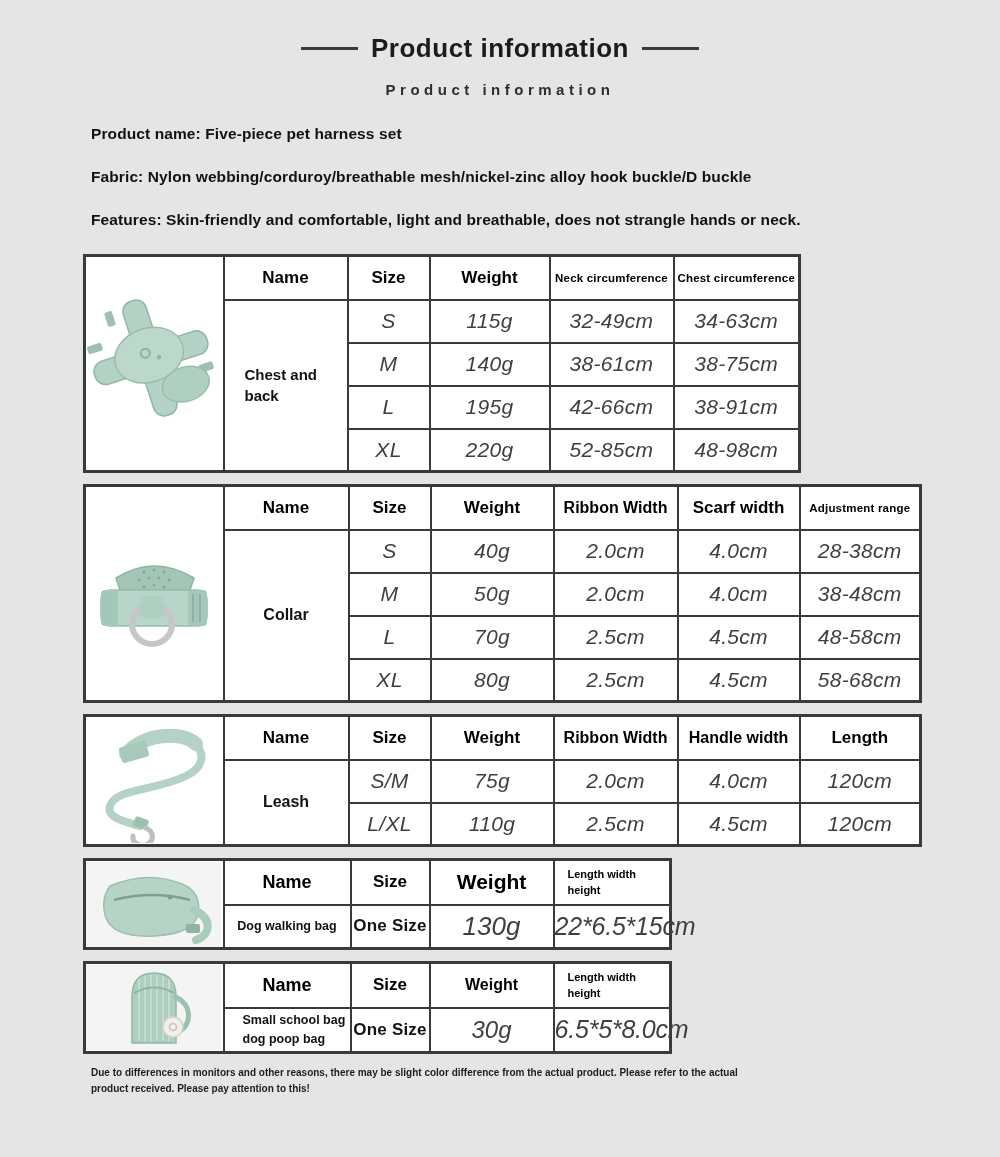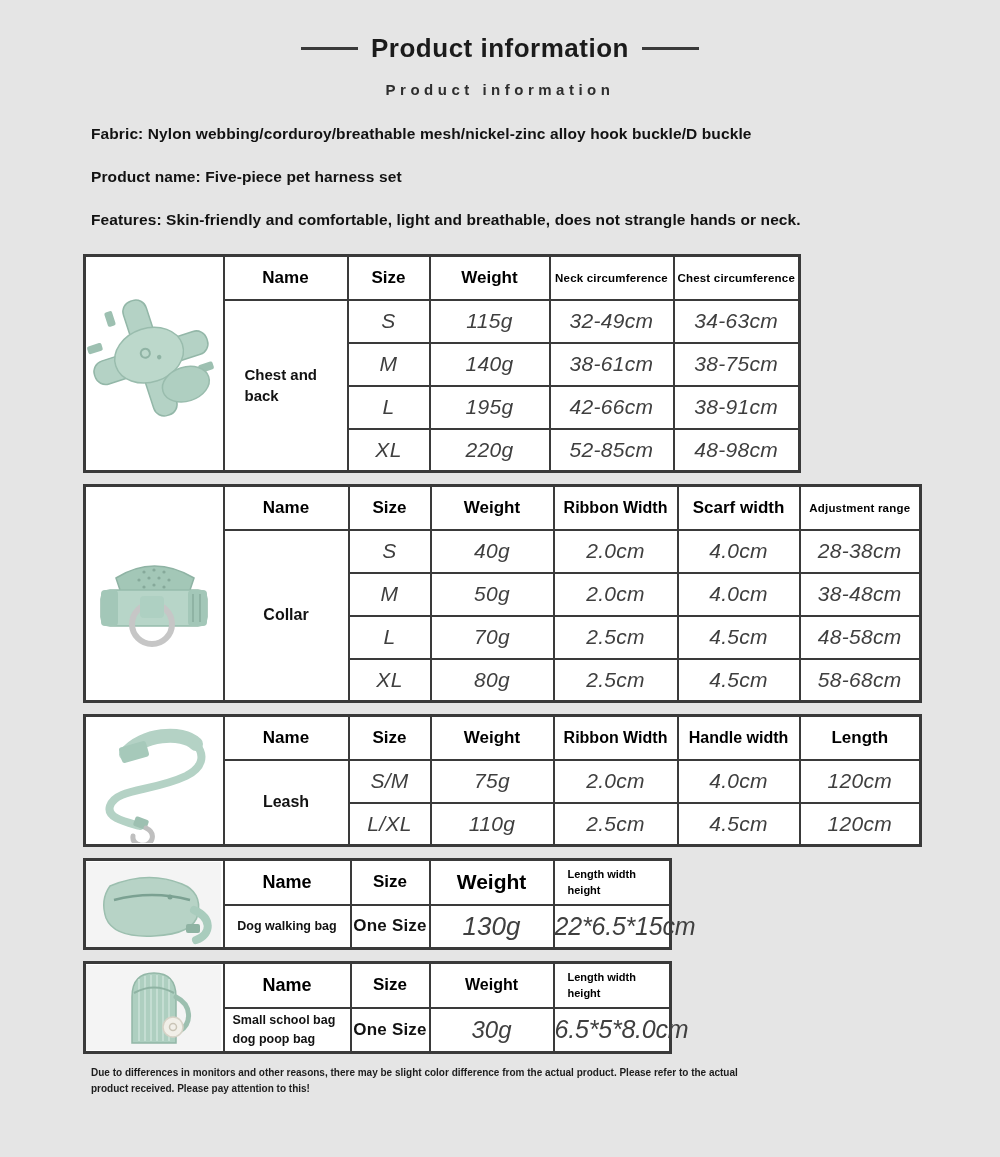--- a/index.html
+++ b/index.html
@@ -39,21 +39,21 @@
 
   td { text-align:center; vertical-align:middle; }
   td.val { font-size:21px; font-style:italic; color:#3f3f3f; letter-spacing:0.3px; }
   td.val-big  { font-size:26px; font-style:italic; color:#3f3f3f; }
   td.val-big2 { font-size:24px; font-style:italic; color:#3f3f3f; }
   td.val-dims { font-size:25px; font-style:italic; color:#3f3f3f; letter-spacing:-0.2px; }
   td.namecell { vertical-align:middle; }
   .nameblock { display:inline-block; width:82px; text-align:left; font-size:15px; font-weight:bold; color:#121212; line-height:1.45; }
   td.namecenter { font-size:16px; font-weight:bold; color:#121212; }
   td.smallname { font-size:12.5px; font-weight:bold; color:#121212; }
-  td.smallname-left { font-size:12.5px; font-weight:bold; color:#121212; text-align:left; padding-left:8px; line-height:1.5; }
+  td.smallname-left { font-size:12.5px; font-weight:bold; color:#121212; text-align:left; padding-left:18px; line-height:1.5; }
   td.onesize { font-size:17px; font-weight:bold; color:#121212; letter-spacing:0.2px; }
   td.imgcell { padding:0; vertical-align:middle; background:#ffffff; }
   td.imgcell.gray { background:#ffffff; }
   td.imgcell svg { display:block; }
 
   
   .ps { margin:17px 0 0 91px; font-size:14px; font-weight:bold; color:#121212; }
   .fineprint { margin:9px 0 0 91px; width:668px; font-size:10px; font-weight:bold; color:#1d1d1d; line-height:1.55; }
 </style>
 </head>
@@ -62,22 +62,22 @@
 <div class="page">
 
   <div class="title-row">
     <span class="hline"></span>
     <span class="title">Product information</span>
     <span class="hline"></span>
   </div>
   <div class="subtitle">Product information</div>
 
   <div class="intro">
+    <p>Product name: Five-piece pet harness set</p>
     <p>Fabric: Nylon webbing/corduroy/breathable mesh/nickel-zinc alloy hook buckle/D buckle</p>
-    <p>Product name: Five-piece pet harness set</p>
     <p>Features: Skin-friendly and comfortable, light and breathable, does not strangle hands or neck.</p>
   </div>
 
   <table class="spec t1">
     <colgroup>
         <col style="width:139px">
         <col style="width:124px">
         <col style="width:82px">
         <col style="width:120px">
         <col style="width:124px">

